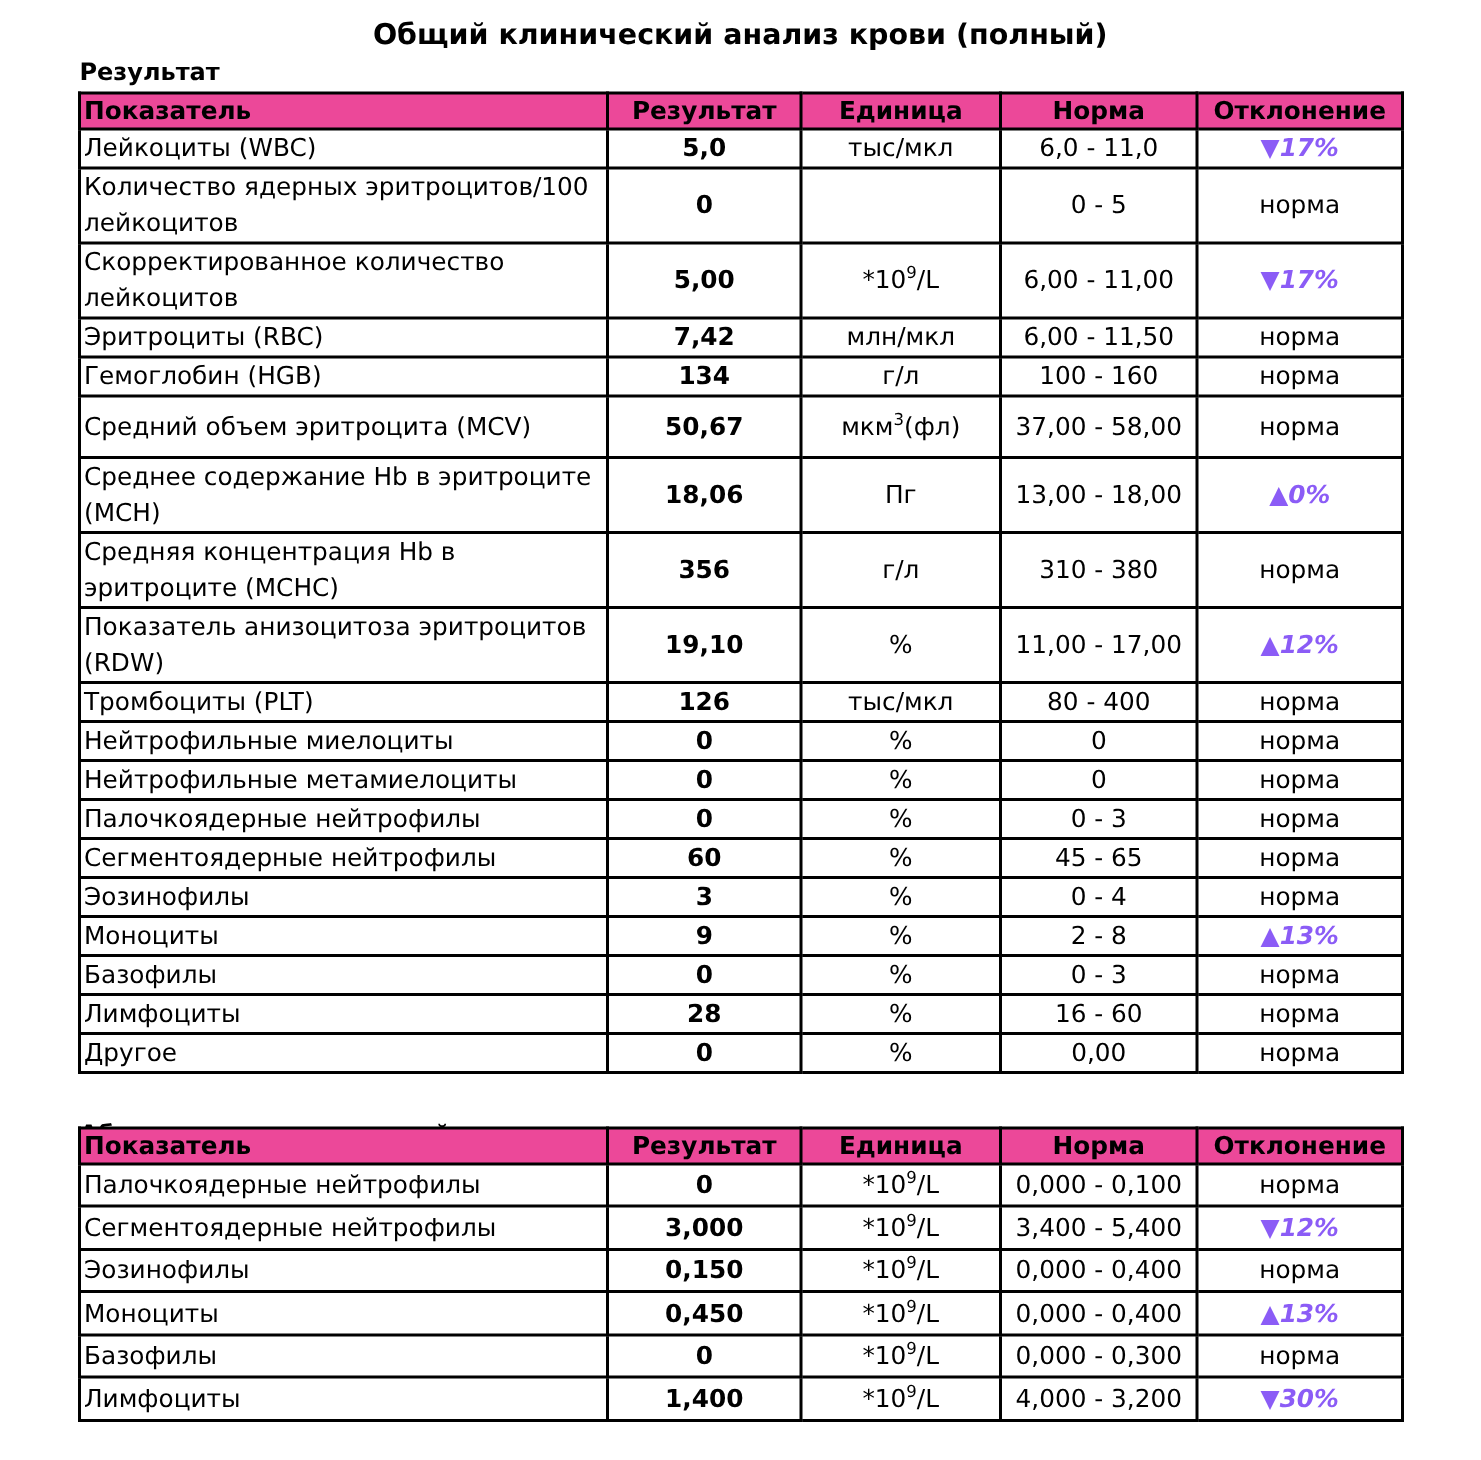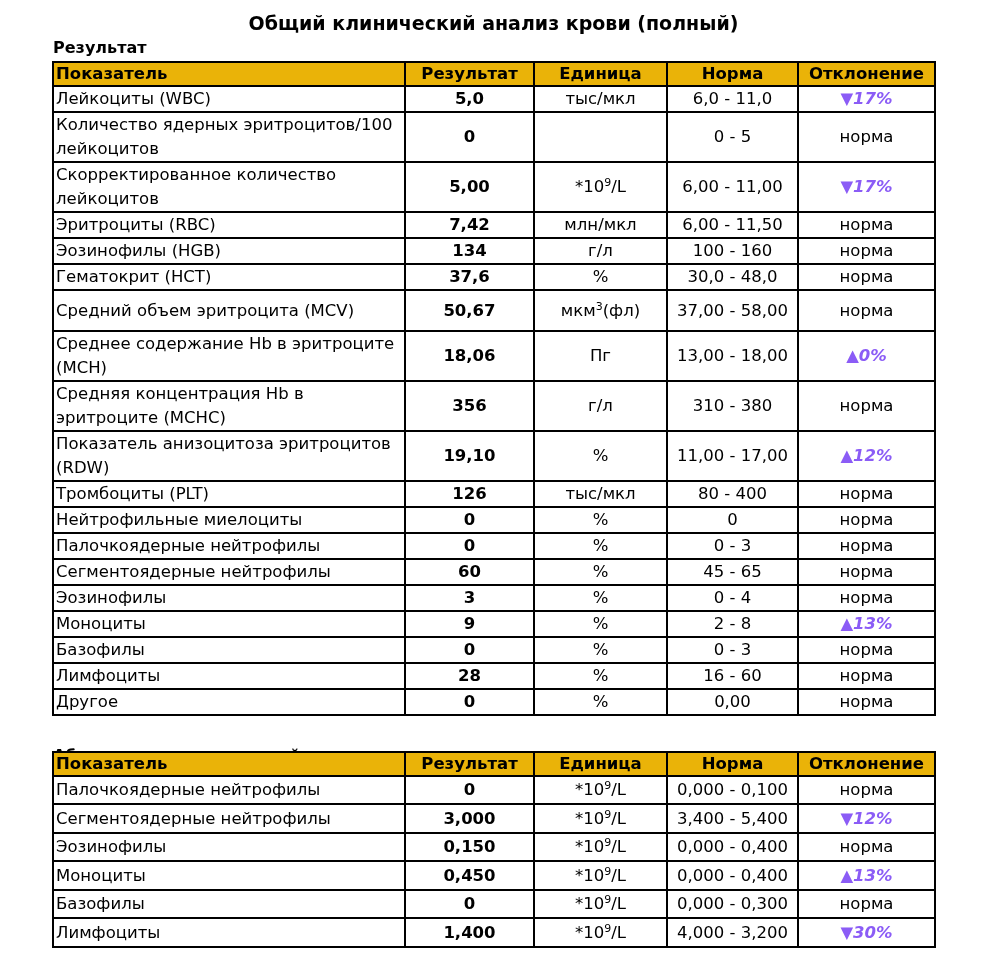--- a/index.html
+++ b/index.html
@@ -3,21 +3,21 @@
 <meta charset="utf-8">
 <style>
   html, body { margin:0; padding:0; background:#ffffff; }
   body { width:987px; height:973px; position:relative; overflow:hidden;
          font-family:"DejaVu Sans", sans-serif; color:#000; }
   .title { position:absolute; left:0; width:987px; top:12px; text-align:center;
            font-size:19px; font-weight:bold; }
   .section-title { position:absolute; left:53px; font-size:16px; font-weight:bold; }
   table { position:absolute; left:52px; width:882px; border-collapse:collapse; table-layout:fixed; }
   td, th { border:2px solid #000; font-size:16.5px; padding:0 2px; line-height:24px; }
-  th { background:#eab308; font-weight:bold; text-align:center; height:22px; line-height:22px; }
+  th { background:#ec4899; font-weight:bold; text-align:center; height:22px; line-height:22px; }
   th.name-h { text-align:left; }
   td.name { text-align:left; }
   td.res { text-align:center; font-weight:bold; }
   td.unit, td.norm, td.dev { text-align:center; white-space:nowrap; }
   td.dev.flag { color:#8b5cf6; font-weight:bold;font-style:italic; }
   sup { font-size:11px; line-height:0; }
 </style>
 </head>
 <body>
 
@@ -64,31 +64,24 @@
         <td class="dev flag">▼17%</td>
       </tr>
       <tr style="height: 25px;">
         <td class="name">Эритроциты (RBC)</td>
         <td class="res">7,42</td>
         <td class="unit">млн/мкл</td>
         <td class="norm">6,00 - 11,50</td>
         <td class="dev">норма</td>
       </tr>
       <tr style="height: 25px;">
-        <td class="name">Эозинофилы (HGB)</td>
+        <td class="name">Гемоглобин (HGB)</td>
         <td class="res">134</td>
         <td class="unit">г/л</td>
         <td class="norm">100 - 160</td>
-        <td class="dev">норма</td>
-      </tr>
-      <tr style="height: 25px;">
-        <td class="name">Гематокрит (HCT)</td>
-        <td class="res">37,6</td>
-        <td class="unit">%</td>
-        <td class="norm">30,0 - 48,0</td>
         <td class="dev">норма</td>
       </tr>
       <tr style="height: 41px;">
         <td class="name">Средний объем эритроцита (MCV)</td>
         <td class="res">50,67</td>
         <td class="unit">мкм<sup>3</sup>(фл)</td>
         <td class="norm">37,00 - 58,00</td>
         <td class="dev">норма</td>
       </tr>
       <tr style="height: 48px;">
@@ -114,20 +107,27 @@
       </tr>
       <tr style="height: 25px; margin-top: 42px;">
         <td class="name">Тромбоциты (PLT)</td>
         <td class="res">126</td>
         <td class="unit">тыс/мкл</td>
         <td class="norm">80 - 400</td>
         <td class="dev">норма</td>
       </tr>
       <tr style="height: 25px;">
         <td class="name">Нейтрофильные миелоциты</td>
+        <td class="res">0</td>
+        <td class="unit">%</td>
+        <td class="norm">0</td>
+        <td class="dev">норма</td>
+      </tr>
+      <tr style="height: 25px;">
+        <td class="name">Нейтрофильные метамиелоциты</td>
         <td class="res">0</td>
         <td class="unit">%</td>
         <td class="norm">0</td>
         <td class="dev">норма</td>
       </tr>
       <tr style="height: 25px;">
         <td class="name">Палочкоядерные нейтрофилы</td>
         <td class="res">0</td>
         <td class="unit">%</td>
         <td class="norm">0 - 3</td>

